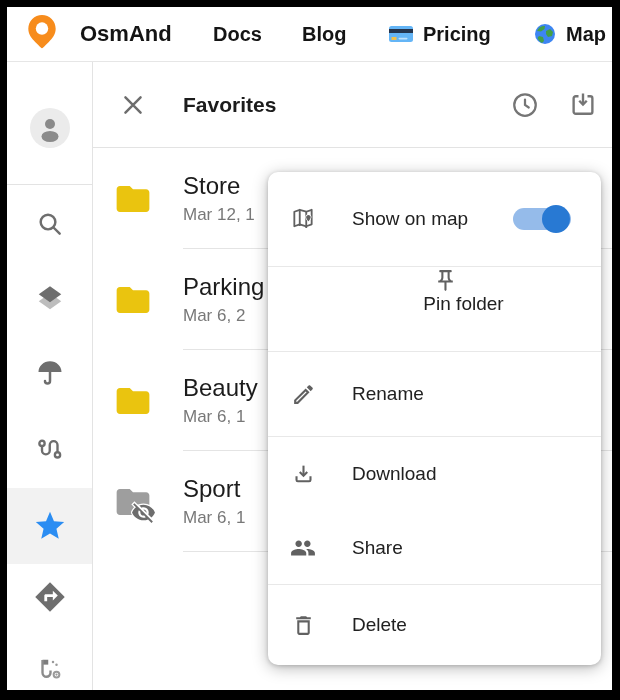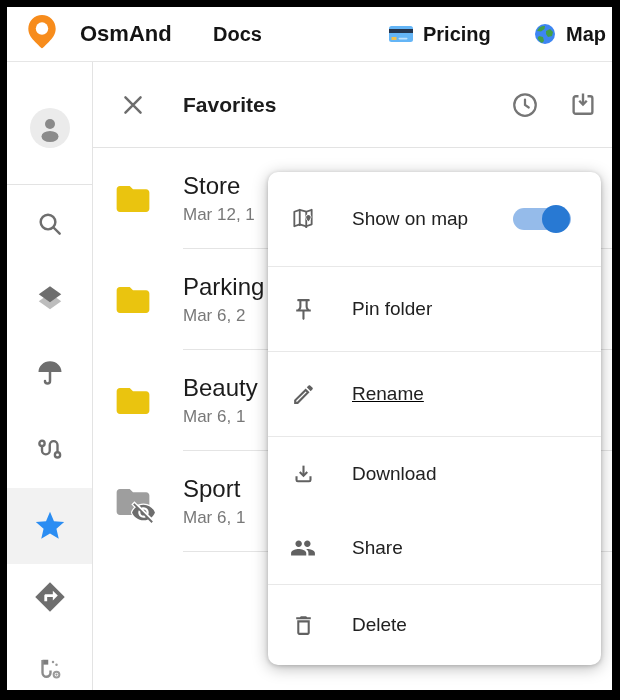--- a/index.html
+++ b/index.html
@@ -51,21 +51,21 @@
   .frow-date{margin-top:5px;font-size:17px;color:#787878;}
   .frow-divider{position:absolute;left:90px;right:0;bottom:0;border-top:1px solid #e4e4e4;}
   .eye-off{position:absolute;right:-3px;bottom:-5px;}
 
   
   .menu{position:absolute;left:261px;top:165px;width:333px;background:#fff;border-radius:10px;
     box-shadow:0 3px 16px rgba(0,0,0,.28), 0 1px 4px rgba(0,0,0,.18);z-index:20;overflow:hidden;}
   .mi{display:flex;align-items:center;padding-left:22px;cursor:pointer;}
   .mi-icon{width:26px;height:26px;flex:none;display:flex;align-items:center;justify-content:center;}
   .mi-label{margin-left:36px;font-size:19px;color:#212121;}
-  .mi0{height:94px;} .mi1{height:84px;} .mi2{height:84px;text-decoration:underline;}
+  .mi0{height:94px;} .mi1{height:84px;flex-direction:column;} .mi2{height:84px;}
   .mi3{height:73px;} .mi4{height:74px;} .mi5{height:80px;}
   .menu-divider{border-top:1px solid #e8e8e8;}
 
   .toggle{position:relative;width:58px;height:28px;margin-left:auto;margin-right:30px;flex:none;cursor:pointer;}
   .toggle-track{position:absolute;left:0;top:3px;width:58px;height:22px;border-radius:11px;background:#95bbea;}
   .toggle-thumb{position:absolute;right:1px;top:0;width:28px;height:28px;border-radius:50%;background:#2879d3;}
 
   svg{display:block;}
 </style>
 </head>
@@ -75,20 +75,21 @@
 
   <div class="navbar">
     <div class="nav-item nav-logo">
       <svg width="34" height="40" viewBox="0 0 32 38">
         <path d="M16 1C8.8 1 3 6.8 3 14c0 5.4 3.3 9.3 6.5 12.5 2 2 4.1 3.8 5.4 5.4.5.7 1.6.7 2.2 0 1.3-1.6 3.4-3.4 5.4-5.4C25.7 23.3 29 19.4 29 14 29 6.8 23.2 1 16 1z" fill="#f78c1c"></path>
         <circle cx="16" cy="13.8" r="5.9" fill="#ffffff"></circle>
       </svg>
     </div>
     <div class="nav-item nav-brand">OsmAnd</div>
     <div class="nav-item nav-docs">Docs</div>
+    <div class="nav-item nav-blog">Blog</div>
     <div class="nav-item nav-pricing">
       <span>
         <svg width="26" height="20" viewBox="0 0 26 20">
           <rect x="1" y="2" width="24" height="16" rx="2.5" fill="#64b5f6"></rect>
           <rect x="1" y="5" width="24" height="4" fill="#24354e"></rect>
           <rect x="3.5" y="13" width="5" height="3" rx="0.6" fill="#f2c14b"></rect>
           <rect x="10.5" y="13.8" width="9" height="1.6" rx="0.8" fill="#bfe2fb"></rect>
         </svg>
       </span>
       <span>Pricing</span>

